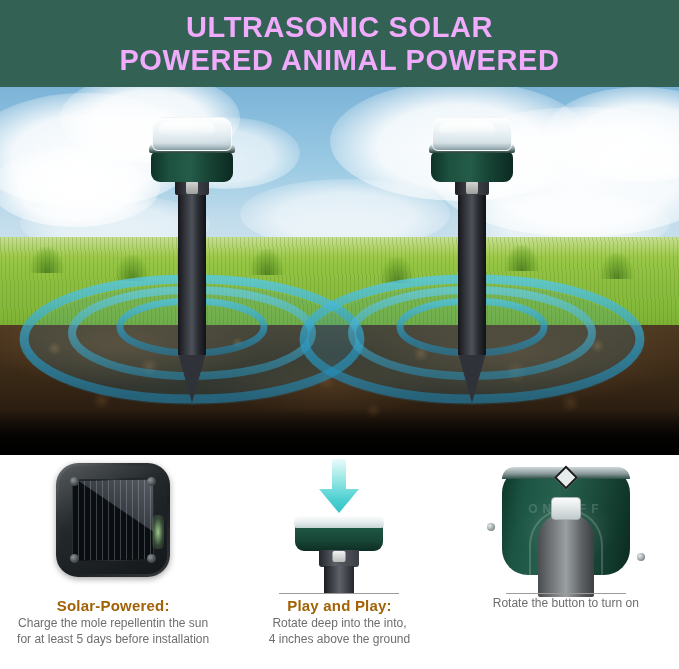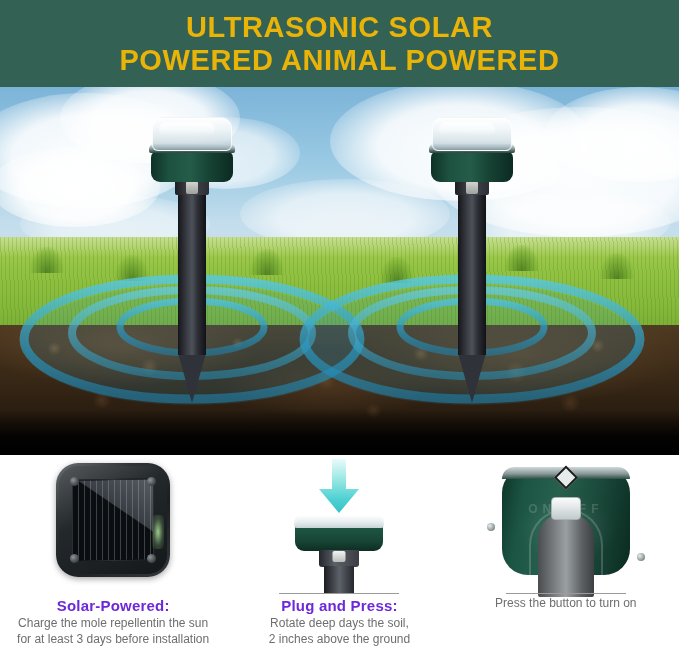--- a/index.html
+++ b/index.html
@@ -12,21 +12,21 @@
   .page { position:relative; width:679px; height:669px; background:#fff; }
 
   
   .header {
     position:absolute; left:0; top:0; width:679px; height:87px;
     background:#336254;
     display:flex; flex-direction:column; align-items:center; justify-content:center;
     overflow:hidden;
   }
   .header .line {
-    color:#eab308;
+    color:#f0abfc;
     font-weight:bold;
     font-size:29px;
     letter-spacing:0.6px;
     line-height:33px;
     text-align:left;
     white-space:nowrap;
   }
 
   
   .hero {
@@ -157,21 +157,21 @@
 
   
   .features {
     position:absolute; left:0; top:455px; width:679px; height:214px;
     background:#ffffff;
     display:flex;
   }
   .feature { flex:1; position:relative; display:flex; flex-direction:column; align-items:center; }
   .fig { position:relative; width:100%; height:140px; }
   .cap-title {
-    font-size:15px; font-weight:bold; color:#6d28d9; text-align:right;
+    font-size:15px; font-weight:bold; color:#a16207; text-align:right;
     line-height:18px; margin-top:2px; letter-spacing:.2px;
   }
   .cap-line {
     font-size:12px; color:#6e6e6e; text-align:right; line-height:16px;
     white-space:nowrap;
   }
 
   
   .panel-frame {
     position:absolute; left:50%; top:8px; transform:translateX(-50%);
@@ -394,21 +394,21 @@
           <div class="panel-cell"></div>
           <div class="screw" style="left:14px;  top:14px;"></div>
           <div class="screw" style="right:14px; top:14px;"></div>
           <div class="screw" style="left:14px;  bottom:14px;"></div>
           <div class="screw" style="right:14px; bottom:14px;"></div>
           <div class="panel-glow"></div>
         </div>
       </div>
       <div class="cap-title">Solar-Powered:</div>
       <div class="cap-line">Charge the mole repellentin the sun</div>
-      <div class="cap-line">for at least 3 days before installation</div>
+      <div class="cap-line">for at least 5 days before installation</div>
     </div>
 
     <div class="feature">
       <div class="fig">
         <div class="arrow-wrap">
           <svg width="44" height="56" viewBox="0 0 44 56">
             <defs>
               <linearGradient id="ag" x1="0" y1="0" x2="0" y2="1">
                 <stop offset="0%" stop-color="#e9fbfb"></stop>
                 <stop offset="35%" stop-color="#9fe9e6"></stop>
@@ -419,35 +419,35 @@
             <path d="M15 0 H29 V30 H42 L22 54 L2 30 H15 Z" fill="url(#ag)"></path>
           </svg>
         </div>
         <div class="pp-head"></div>
         <div class="pp-cap"></div>
         <div class="pp-neck"></div>
         <div class="pp-sensor"></div>
         <div class="pp-stake"></div>
         <div class="ground-line"></div>
       </div>
-      <div class="cap-title">Plug and Press:</div>
-      <div class="cap-line">Rotate deep days the soil,</div>
-      <div class="cap-line">2 inches above the ground</div>
+      <div class="cap-title">Play and Play:</div>
+      <div class="cap-line">Rotate deep into the into,</div>
+      <div class="cap-line">4 inches above the ground</div>
     </div>
 
     <div class="feature">
       <div class="fig">
         <div class="sw-body"></div>
         <div class="sw-top-edge"></div>
         <div class="sw-ring"></div>
         <div class="sw-tube"></div>
         <div class="sw-label">ON/OFF</div>
         <div class="sw-diamond"></div>
         <div class="sw-btn"></div>
         <div class="sw-screw" style="left:34px;  top:68px;"></div>
         <div class="sw-screw" style="right:34px; top:98px;"></div>
         <div class="ground-line"></div>
       </div>
-      <div class="cap-line">Press the button to turn on</div>
+      <div class="cap-line">Rotate the button to turn on</div>
     </div>
 
   </div>
 </div>
 
 </body></html>

